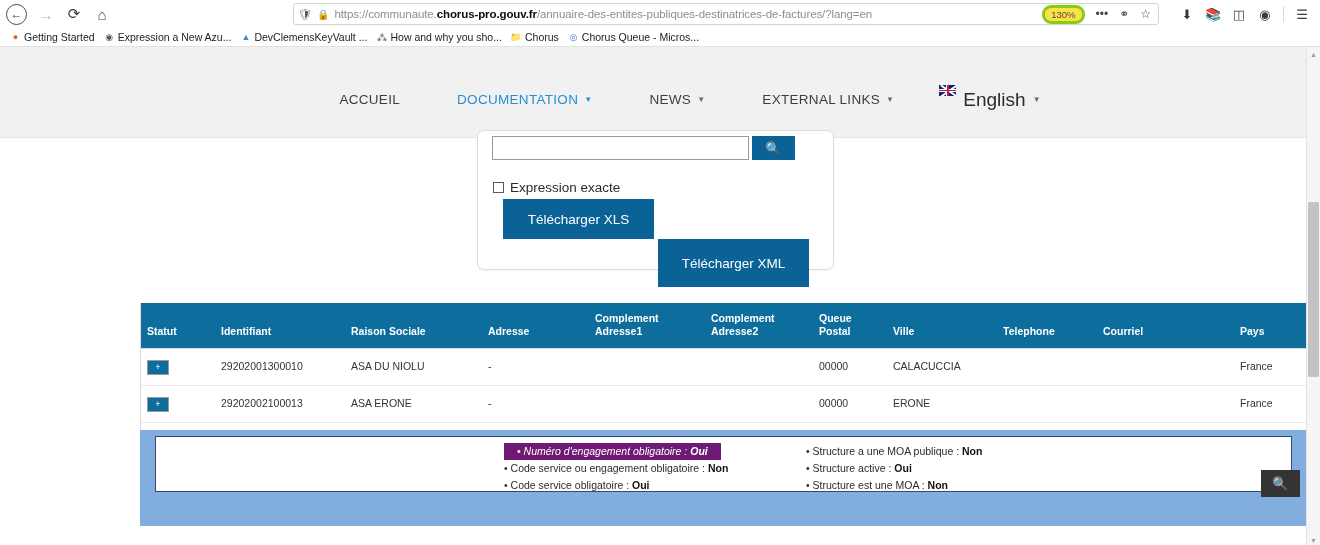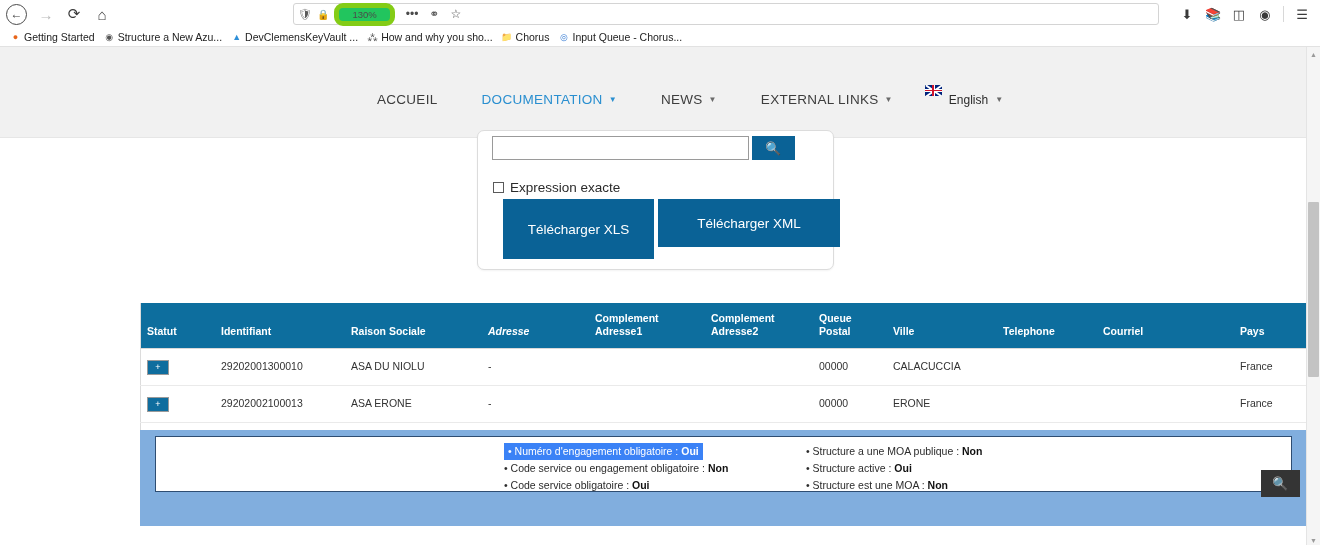--- a/index.html
+++ b/index.html
@@ -31,64 +31,64 @@
     margin-left:170px;margin-right:0px;
   }
   #urlbar .shield{color:#5a5a5a;font-size:11px;display:flex;align-items:center;}
   #urlbar .lock{color:#3a7d3a;font-size:10px;}
   #url-text{
     flex:1;font-size:11.5px;color:#8e8e8e;white-space:nowrap;overflow:hidden;
     letter-spacing:-0.1px;
   }
   #url-text .host{color:#0c0c0d;font-weight:bold;}
   #zoom-badge{
-    border:5px solid #84cc16;border-radius:9px;font-size:9.5px;color:#4a4a4a;
-    padding:1px 13px;margin-right:3px;background:#22c55e;
+    border:3px solid #84cc16;border-radius:9px;font-size:9.5px;color:#4a4a4a;
+    padding:1px 6px;margin-right:3px;background:#fde047;
   }
   #urlbar .ctl{color:#4a4a4a;font-size:12px;padding:0 3px;display:flex;align-items:center;}
   #toolbar-right{display:flex;align-items:center;gap:2px;padding-left:10px;}
   .tb-icon{width:24px;height:22px;display:flex;align-items:center;justify-content:center;color:#3a3a3a;}
   #menu-sep{width:1px;height:16px;background:#d8d8d8;margin:0 4px;}
   
   #bookmark-bar{
     height:17px;display:flex;align-items:center;padding:0 6px 1px 6px;gap:1px;
     border-bottom:1px solid #e2e2e2;
   }
   .bm{
     display:flex;align-items:center;gap:3px;padding:0 4px;font-size:10.5px;color:#222;
     white-space:nowrap;height:15px;
   }
   .bm .bmi{width:11px;height:11px;display:flex;align-items:center;justify-content:center;font-size:9px;}
   
   #viewport{position:relative;height:500px;background:#ffffff;overflow:hidden;}
   #site-header{height:90px;background:#f1f1f1;border-bottom:1px solid #e6e6e6;position:relative;}
   #mainnav{
     position:absolute;left:0;right:0;top:38px;display:flex;align-items:center;
-    justify-content:center;gap:0px;margin-left:48px;
+    justify-content:center;gap:13px;margin-left:48px;
   }
   .navitem{
     display:flex;align-items:center;gap:6px;padding:0 22px;
     font-size:13.5px;color:#3d3d3d;letter-spacing:.3px;white-space:nowrap;
   }
   .navitem.active{color:#2a8fd0;}
   .caret{font-size:8px;color:#6a6a6a;}
   .navitem.active .caret{color:#2a8fd0;}
   #lang-item{display:flex;align-items:center;gap:7px;padding:0 10px;position:relative;}
   #flag{
     width:17px;height:11px;position:relative;overflow:hidden;display:inline-block;
     background:#00247d;margin-bottom:18px;
   }
   #flag .d1,#flag .d2{position:absolute;left:50%;top:-4px;width:2px;height:20px;background:#fff;transform-origin:center;}
   #flag .d1{transform:rotate(55deg);}
   #flag .d2{transform:rotate(-55deg);}
   #flag .h{position:absolute;left:0;right:0;top:4px;height:3px;background:#fff;}
   #flag .v{position:absolute;top:0;bottom:0;left:7px;width:3px;background:#fff;}
   #flag .hr{position:absolute;left:0;right:0;top:4.6px;height:1.8px;background:#cf142b;}
   #flag .vr{position:absolute;top:0;bottom:0;left:7.6px;width:1.8px;background:#cf142b;}
-  #lang-label{font-size:12px;color:#2b2b2b;}
+  #lang-label{font-size:19px;color:#2b2b2b;}
 
   
   #content{position:relative;background:#fff;height:410px;}
   #searchcard{
     position:absolute;left:477px;top:-8px;width:355px;height:138px;
     background:#fff;border:1px solid #dcdcdc;border-radius:7px;
     box-shadow:0 1px 2px rgba(0,0,0,.05);
   }
   #searchrow{position:absolute;left:14px;top:5px;display:flex;gap:3px;}
   #searchinput{
@@ -100,62 +100,62 @@
     display:flex;align-items:center;justify-content:center;font-size:13px;cursor:pointer;
   }
   #exactrow{position:absolute;left:15px;top:49px;display:flex;align-items:center;gap:6px;}
   #exactbox{width:11px;height:11px;border:1px solid #5a5a5a;background:#fff;box-sizing:border-box;}
   #exactlabel{font-size:13.5px;color:#2b2b2b;}
   #dlrow{position:absolute;left:25px;top:68px;display:flex;gap:4px;}
   .dlbtn{
     background:#0a6296;color:#fff;border:none;font-size:13.5px;
     display:flex;align-items:center;justify-content:center;cursor:pointer;
   }
-  #dl-xls{width:151px;height:60px;}
-  #dl-xml{width:182px;height:48px;}
+  #dl-xls{width:151px;height:40px;}
+  #dl-xml{width:151px;height:48px;margin-top:40px;}
 
   
   #tablewrap{position:absolute;left:140px;top:165px;width:1165px;}
   #results-table{width:100%;border-collapse:collapse;table-layout:fixed;background:#fff;
      border-left:1px solid #dcdcdc;border-right:1px solid #dcdcdc;}
   #results-table thead th{
     background:#0d6e9e;color:#fff;font-size:10.5px;font-weight:bold;
     text-align:left;padding:9px 6px 10px 6px;vertical-align:bottom;line-height:1.25;
   }
   #results-table tbody td{
     font-size:10.5px;color:#333;padding:10px 6px;vertical-align:top;
     border-bottom:1px solid #eaeaea;line-height:1.45;
   }
   #results-table tbody tr:first-child td{border-top:1px solid #d9d9d9;}
   .statbtn{
     display:inline-flex;align-items:center;justify-content:center;
     width:22px;height:15px;background:#0f6d9e;color:#fff;font-size:9px;
     border:1px solid #9a9a9a;box-sizing:border-box;cursor:pointer;line-height:1;
   }
   .c-statut{width:62px;} .c-ident{width:118px;} .c-raison{width:125px;}
-  .c-adr{width:95px;font-style:italic;} .c-ca1{width:104px;} .c-ca2{width:96px;}
+  .c-adr{width:95px;} .c-ca1{width:104px;} .c-ca2{width:96px;}
   .c-cp{width:62px;} .c-ville{width:98px;} .c-tel{width:88px;}
   .c-mail{width:125px;} .c-pays{width:70px;}
 
   
   #detailband{
     position:absolute;left:140px;top:292px;width:1167px;height:96px;
     background:#81aede;box-sizing:border-box;
   }
   #detailpanel{
     position:absolute;left:15px;top:6px;width:1137px;height:56px;
     background:#fff;border:1px solid #2e4d72;box-sizing:border-box;
   }
   .dcol{position:absolute;top:6px;font-size:10.5px;color:#2b2b2b;line-height:1.62;}
   #dcol1{left:8px;width:330px;}
   #dcol2{left:348px;width:300px;}
   #dcol3{left:650px;width:300px;}
   .dline{white-space:nowrap;}
   .dline b{font-weight:bold;color:#111;}
-  .dline.selected{background:#3b82f6;color:#fff;display:inline-block;padding:0 4px;}
+  .dline.selected{background:#701a75;color:#fff;display:inline-block;padding:0 13px;font-style:italic;}
   .dline.selected b{color:#fff;}
   #services-row{position:absolute;left:10px;top:28px;display:flex;align-items:center;gap:7px;}
   #services-btn{
     width:17px;height:17px;background:#a9d5a9;border:1px solid #8fbf8f;
     display:flex;align-items:center;justify-content:center;font-size:9px;color:#fff;cursor:pointer;
   }
   #services-label{font-size:10.5px;color:#2b2b2b;}
 
   
   #float-search{
@@ -178,20 +178,21 @@
   <div id="nav-toolbar">
     <div class="nav-btn back-circle">←</div>
     <div class="nav-btn disabled">→</div>
     <div class="nav-btn">⟳</div>
     <div class="nav-btn">⌂</div>
 
     <div id="urlbar-wrap">
       <div id="urlbar">
         <span class="shield">🛡</span>
         <span class="lock">🔒</span>
+        <span id="url-text"><span>https://communaute.</span><span class="host">chorus-pro.gouv.fr</span><span>/annuaire-des-entites-publiques-destinatrices-de-factures/?lang=en</span></span>
         <span id="zoom-badge">130%</span>
         <span class="ctl">•••</span>
         <span class="ctl">⚭</span>
         <span class="ctl">☆</span>
       </div>
     </div>
 
     <div id="toolbar-right">
       <div class="tb-icon">⬇</div>
       <div class="tb-icon">📚</div>
@@ -202,37 +203,37 @@
     </div>
   </div>
 
   <div id="bookmark-bar">
     <div class="bm">
       <span class="bmi" style="color:#e8651a;">●</span>
       <span>Getting Started</span>
     </div>
     <div class="bm">
       <span class="bmi" style="color:#555;">◉</span>
-      <span>Structure a New Azu...</span>
+      <span>Expression a New Azu...</span>
     </div>
     <div class="bm">
       <span class="bmi" style="color:#2e8fd8;">▲</span>
       <span>DevClemensKeyVault ...</span>
     </div>
     <div class="bm">
       <span class="bmi" style="color:#555;">⁂</span>
       <span>How and why you sho...</span>
     </div>
     <div class="bm">
       <span class="bmi" style="color:#6a6a6a;">📁</span>
       <span>Chorus</span>
     </div>
     <div class="bm">
       <span class="bmi" style="color:#3a7fd5;">◎</span>
-      <span>Input Queue - Chorus...</span>
+      <span>Chorus Queue - Micros...</span>
     </div>
   </div>
 </div>
 
 <div id="viewport">
 
   <div id="site-header">
     <div id="mainnav">
       <div class="navitem">
         <span>ACCUEIL</span>

